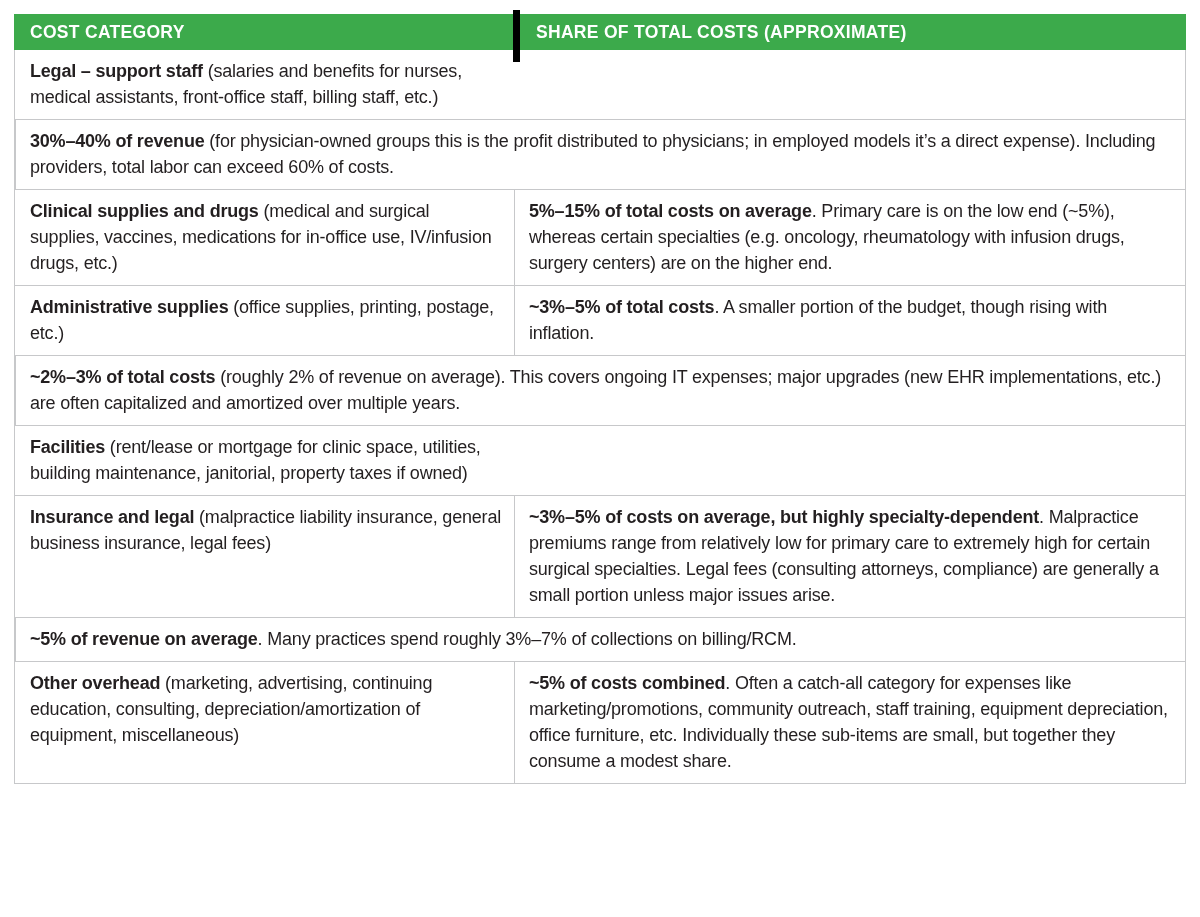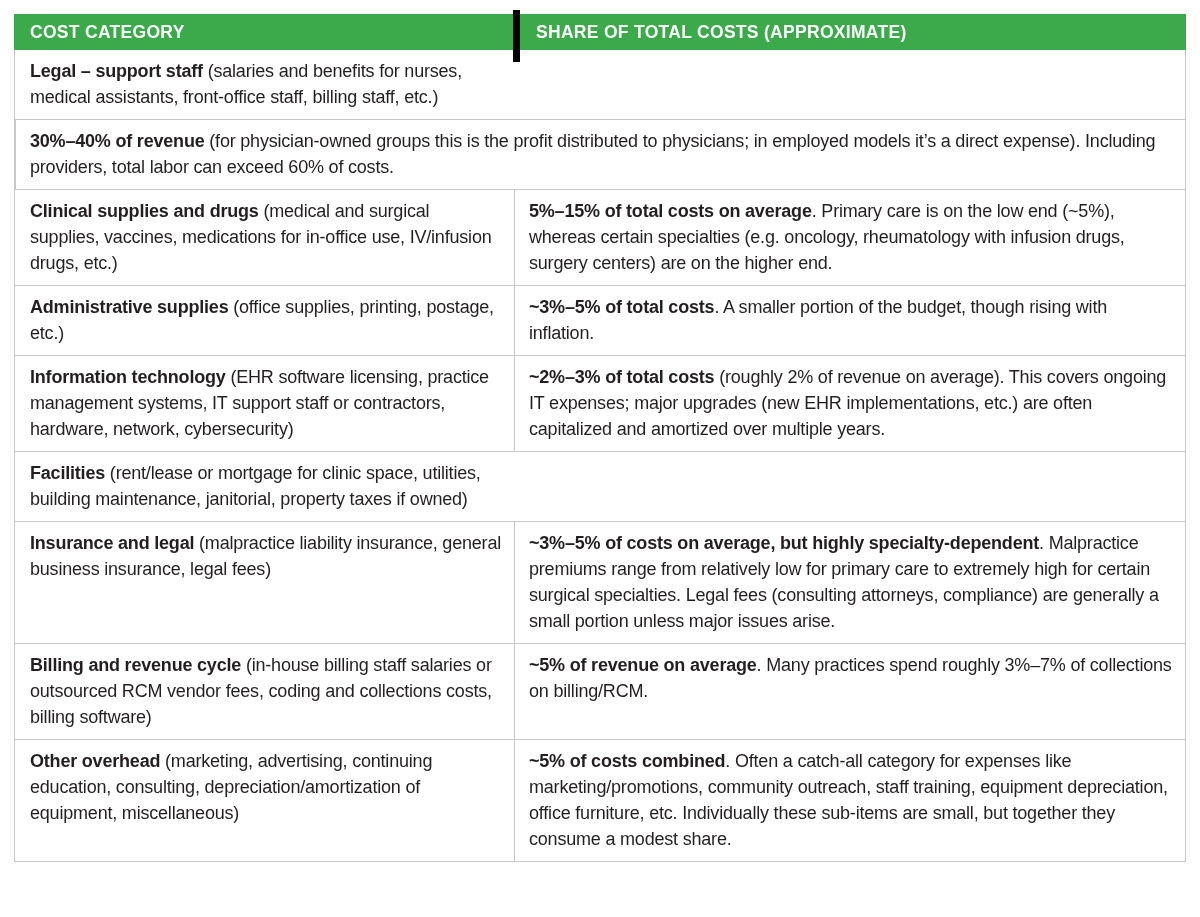--- a/index.html
+++ b/index.html
@@ -98,35 +98,33 @@
       <div class="cell cat"><span class="b">Clinical supplies and drugs</span><span class="t"> (medical and surgical supplies, vaccines, medications for in-office use, IV/infusion drugs, etc.)</span><span class="i"></span></div>
       <div class="cell share"><span class="b">5%–15% of total costs on average</span><span class="t">. Primary care is on the low end (~5%), whereas certain specialties (e.g. oncology, rheumatology with infusion drugs, surgery centers) are on the higher end.</span></div>
     </div>
 
     <div class="row">
       <div class="cell cat"><span class="b">Administrative supplies</span><span class="t"> (office supplies, printing, postage, etc.)</span><span class="i"></span></div>
       <div class="cell share"><span class="b">~3%–5% of total costs</span><span class="t">. A smaller portion of the budget, though rising with inflation.</span></div>
     </div>
 
     <div class="row">
-      <div class="cell cat"><span class="b">Information technology</span><span class="t"> (EHR software licensing, practice management systems, IT support staff or contractors, hardware, network, cybersecurity)</span><span class="i"></span></div>
       <div class="cell share"><span class="b">~2%–3% of total costs</span><span class="t"> (roughly 2% of revenue on average). This covers ongoing IT expenses; major upgrades (new EHR implementations, etc.) are often capitalized and amortized over multiple years.</span></div>
     </div>
 
     <div class="row">
       <div class="cell cat"><span class="b">Facilities</span><span class="t"> (rent/lease or mortgage for clinic space, utilities, building maintenance, janitorial, property taxes if owned)</span><span class="i"></span></div>
     </div>
 
     <div class="row">
       <div class="cell cat"><span class="b">Insurance and legal</span><span class="t"> (malpractice liability insurance, general business insurance, legal fees)</span><span class="i"></span></div>
       <div class="cell share"><span class="b">~3%–5% of costs on average, but highly specialty-dependent</span><span class="t">. Malpractice premiums range from relatively low for primary care to extremely high for certain surgical specialties. Legal fees (consulting attorneys, compliance) are generally a small portion unless major issues arise.</span></div>
     </div>
 
     <div class="row">
-      <div class="cell cat"><span class="b">Billing and revenue cycle</span><span class="t"> (in-house billing staff salaries or outsourced RCM vendor fees, coding and collections costs, billing software)</span><span class="i"></span></div>
       <div class="cell share"><span class="b">~5% of revenue on average</span><span class="t">. Many practices spend roughly 3%–7% of collections on billing/RCM.</span></div>
     </div>
 
     <div class="row">
       <div class="cell cat"><span class="b">Other overhead</span><span class="t"> (marketing, advertising, continuing education, consulting, depreciation/amortization of equipment, miscellaneous)</span><span class="i"></span></div>
       <div class="cell share"><span class="b">~5% of costs combined</span><span class="t">. Often a catch-all category for expenses like marketing/promotions, community outreach, staff training, equipment depreciation, office furniture, etc. Individually these sub-items are small, but together they consume a modest share.</span></div>
     </div>
 
   </div>
 </div>

